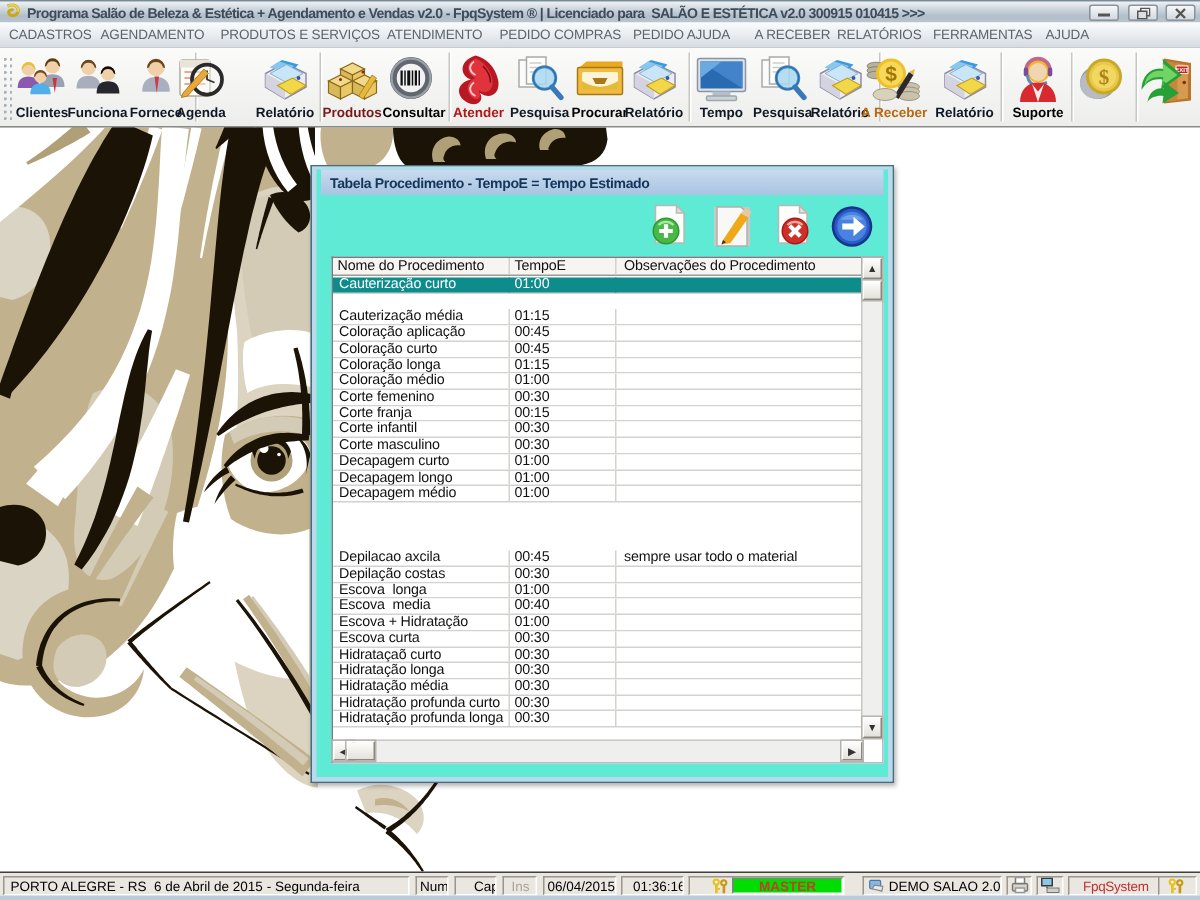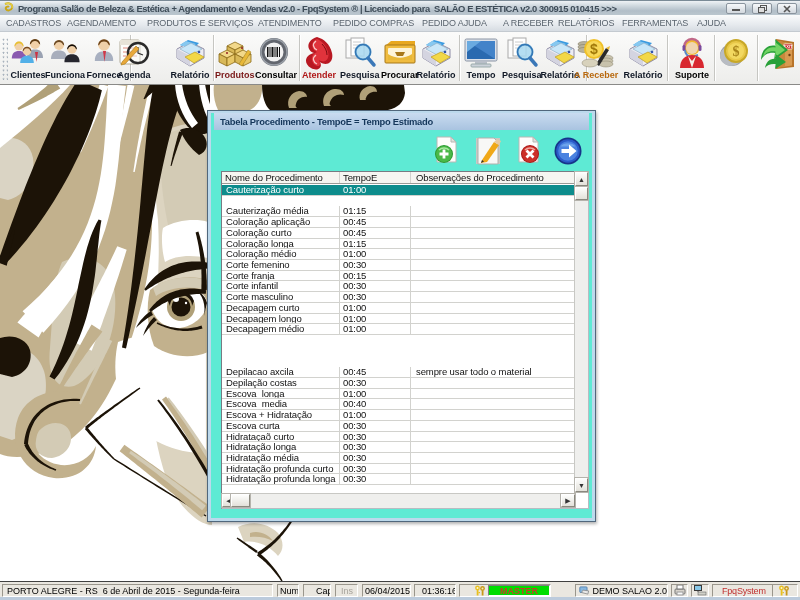--- a/index.html
+++ b/index.html
@@ -586,21 +586,21 @@
     </div>
 <div class="sp" style="left:335px;width:23px;padding-left:5px">
       <span style="color:#a8a49c">Ins</span>
     </div>
 <div class="sp" style="left:362px;width:49px;padding-left:2px">
       <span>06/04/2015</span>
     </div>
 <div class="sp" style="left:414px;width:42px;padding-left:7px">
       <span>01:36:16</span>
     </div>
-<div class="sp" style="left:459px;width:92px;padding-left:14px">
+<div class="sp" style="left:459px;width:104px;padding-left:14px">
       <svg width="12" height="11" viewBox="0 0 12 11">
         <circle cx="3.5" cy="3" r="2.4" fill="#e8c020"></circle>
         <circle cx="3.5" cy="3" r="1" fill="#fdf6d8"></circle>
         <rect x="2.7" y="5" width="1.8" height="5.5" fill="#e8c020"></rect>
         <rect x="4.5" y="7" width="1.5" height="1.2" fill="#e8c020"></rect>
         <circle cx="8.5" cy="3.5" r="2.4" fill="#c89818"></circle>
         <circle cx="8.5" cy="3.5" r="1" fill="#f4e8c0"></circle>
         <rect x="7.7" y="5.5" width="1.8" height="5" fill="#c89818"></rect>
       </svg>
       <span style="flex:1;background:#00dd00;color:#c04028;font-weight:bold;text-align:center;height:11px;line-height:11px;margin-left:2px;border:1px solid #808080;border-bottom-color:#fff;border-right-color:#fff">MASTER</span>

